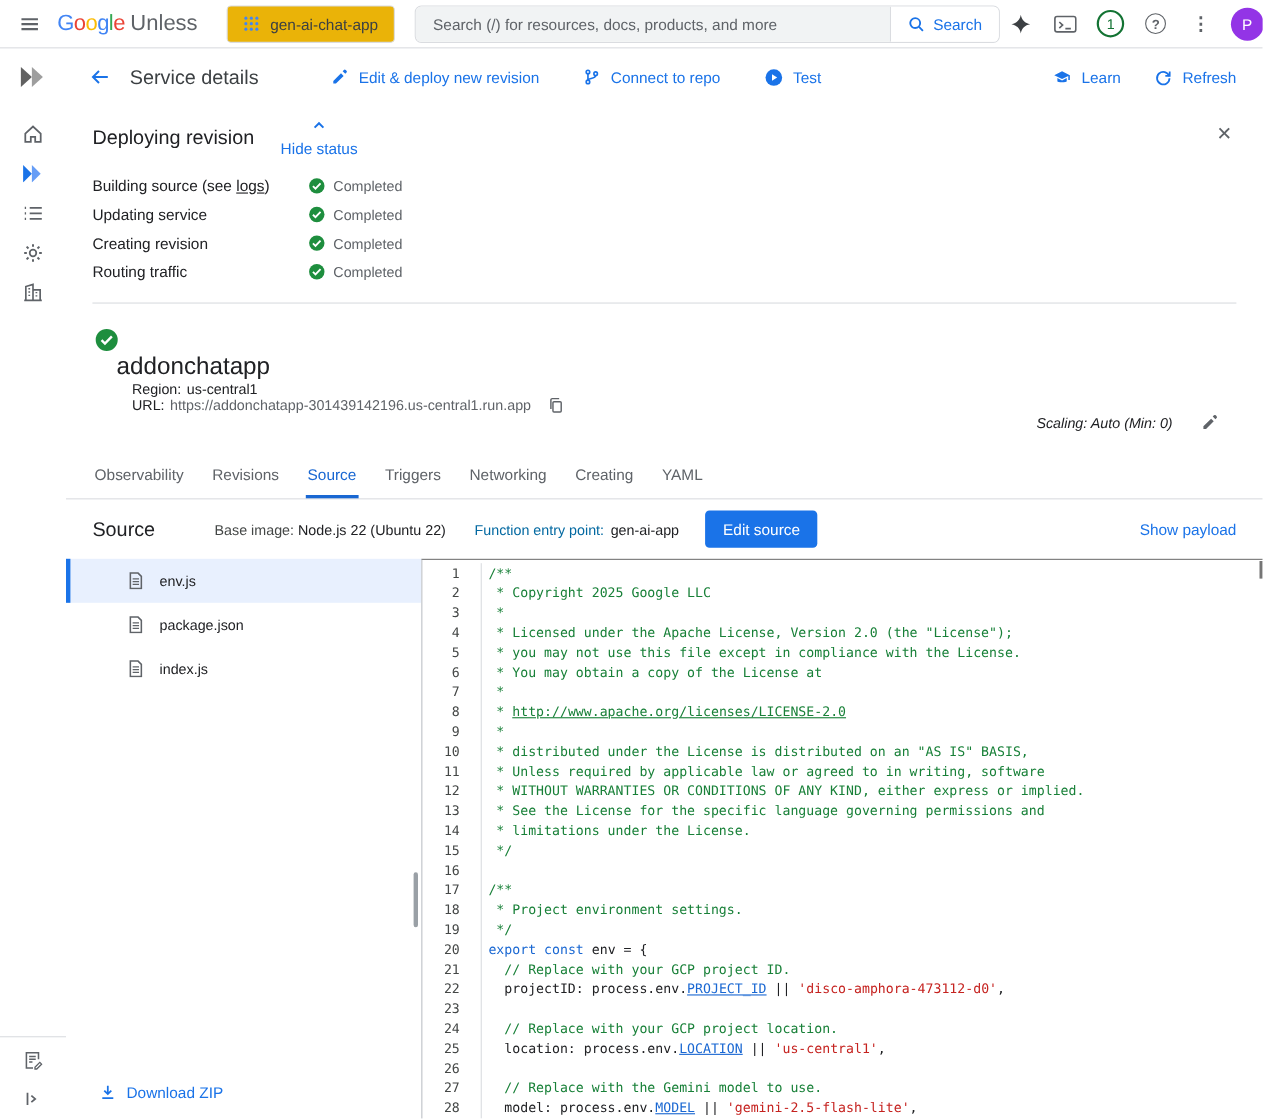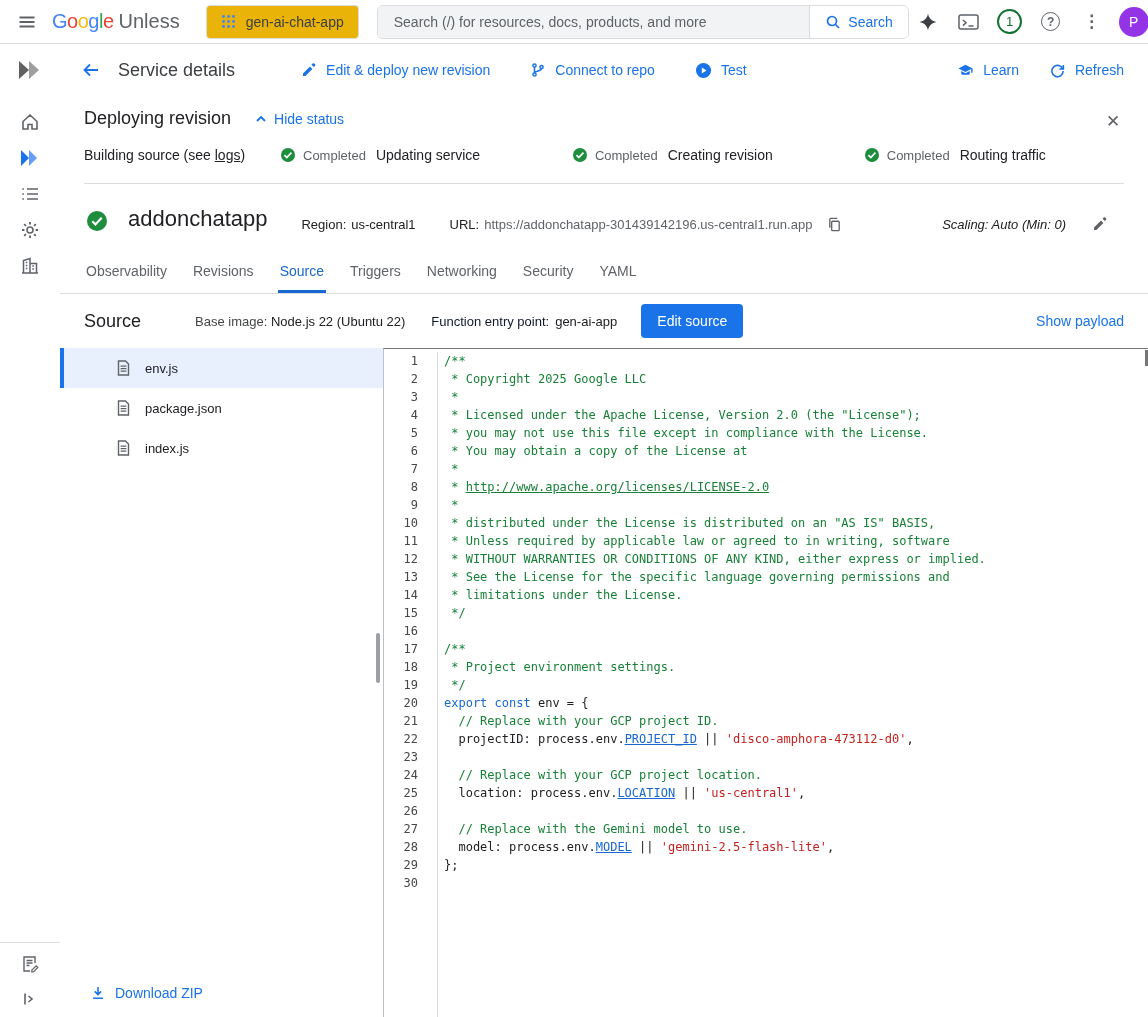--- a/index.html
+++ b/index.html
@@ -41,31 +41,31 @@
   .ab-actions{display:flex;align-items:center;gap:40px;margin-left:66px;}
   .ab-btn{display:flex;align-items:center;gap:9px;color:var(--accent);font-size:14px;font-weight:500;cursor:pointer;}
   .ab-right{margin-left:auto;display:flex;align-items:center;gap:30px;}
 
   
   .main{position:absolute;top:96px;left:60px;width:1088px;bottom:0;display:flex;flex-direction:column;background:#fff;}
 
   .deploy{position:relative;padding:12px 24px 0;}
   .dp-head{display:flex;align-items:center;gap:24px;}
   .dp-title{font-size:18px;color:var(--text);}
-  .hide-status{display:flex;align-items:center;gap:7px;color:var(--accent);font-size:14px;font-weight:500;cursor:pointer;}
+  .hide-status{display:flex;align-items:center;gap:7px;color:var(--accent);font-size:14px;font-weight:500;cursor:pointer;flex-direction:column;}
   .dp-close{position:absolute;right:20px;top:10px;font-size:17px;color:var(--text-secondary);width:30px;height:30px;display:flex;align-items:center;justify-content:center;cursor:pointer;}
-  .steps{margin-top:18px;display:flex;flex-direction:row;gap:10px;}
+  .steps{margin-top:18px;display:flex;flex-direction:column;gap:10px;}
   .step{display:flex;align-items:center;font-size:14px;}
   .step-label{width:196px;color:var(--text);font-weight:500;}
   .step-link{color:var(--text);text-decoration:underline;cursor:pointer;font-weight:500;}
   .check-sm{display:flex;align-items:center;}
   .step-status{color:var(--text-secondary);font-size:13px;margin-left:7px;}
   .dp-divider{border-bottom:1px solid var(--border);margin-top:20px;}
 
-  .svc{display:flex;align-items:flex-end;padding:22px 40px 16px 26px;}
+  .svc{display:flex;align-items:flex-start;padding:22px 40px 16px 26px;flex-direction:column;}
   .svc-name{font-size:22px;margin-left:20px;color:var(--text);}
   .svc-meta{font-size:13px;margin-left:34px;display:flex;align-items:center;gap:5px;}
   .svc-label{color:var(--text);}
   .dim{color:var(--text-secondary);}
   .copy-btn{margin-left:10px;display:flex;align-items:center;cursor:pointer;}
   .svc-right{margin-left:auto;display:flex;align-items:center;gap:26px;font-size:13px;font-style:italic;}
 
   .tabs{display:flex;gap:22px;padding:0 24px;border-bottom:1px solid var(--border);}
   .tab{padding:15px 2px 11px;font-size:14px;font-weight:500;color:var(--text-secondary);border-bottom:3px solid transparent;cursor:pointer;}
   .tab.active{color:var(--blue-text);border-bottom-color:var(--blue-text);}
@@ -388,32 +388,32 @@
         </span>
       </span>
     </section>
 
     <nav class="tabs">
         <div class="tab">Observability</div>
         <div class="tab">Revisions</div>
         <div class="tab active">Source</div>
         <div class="tab">Triggers</div>
         <div class="tab">Networking</div>
-        <div class="tab">Security</div>
+        <div class="tab">Creating</div>
         <div class="tab">YAML</div>
       </nav>
 
     <div class="src-bar">
       <span class="src-title">Source</span>
       <span class="src-meta">
         <span class="lbl">Base image:</span>
         <span>Node.js 22 (Ubuntu 22)</span>
       </span>
       <span class="src-meta2">
-        <span class="lbl" style="color:#0f172a;">Function entry point:</span>
+        <span class="lbl" style="color:#0369a1;">Function entry point:</span>
         <span class="mono">gen-ai-app</span>
       </span>
       <button class="edit-src-btn">Edit source</button>
       <span class="show-payload">Show payload</span>
     </div>
 
     <div class="content">
       <aside class="files">
         <div>
             <div class="file-row selected">

